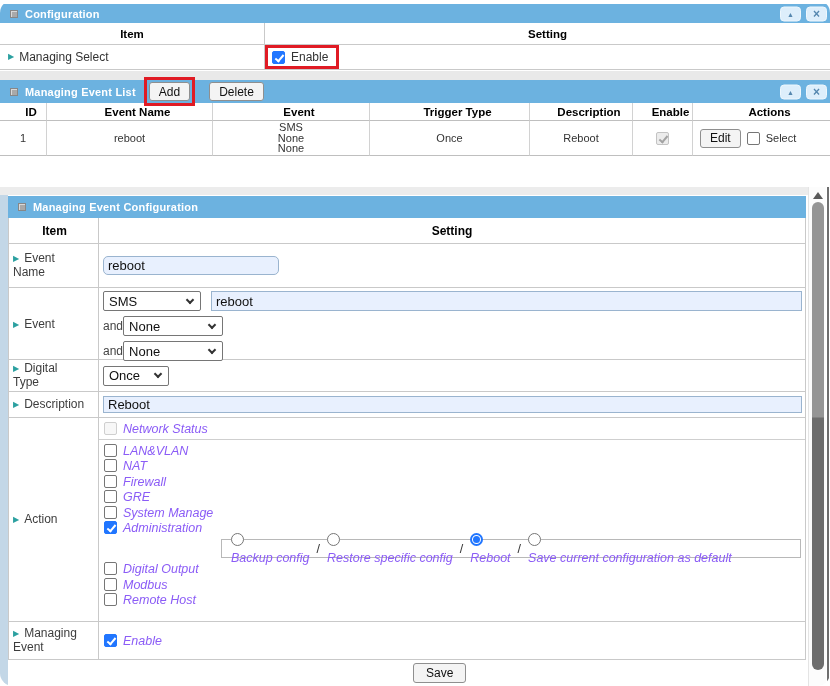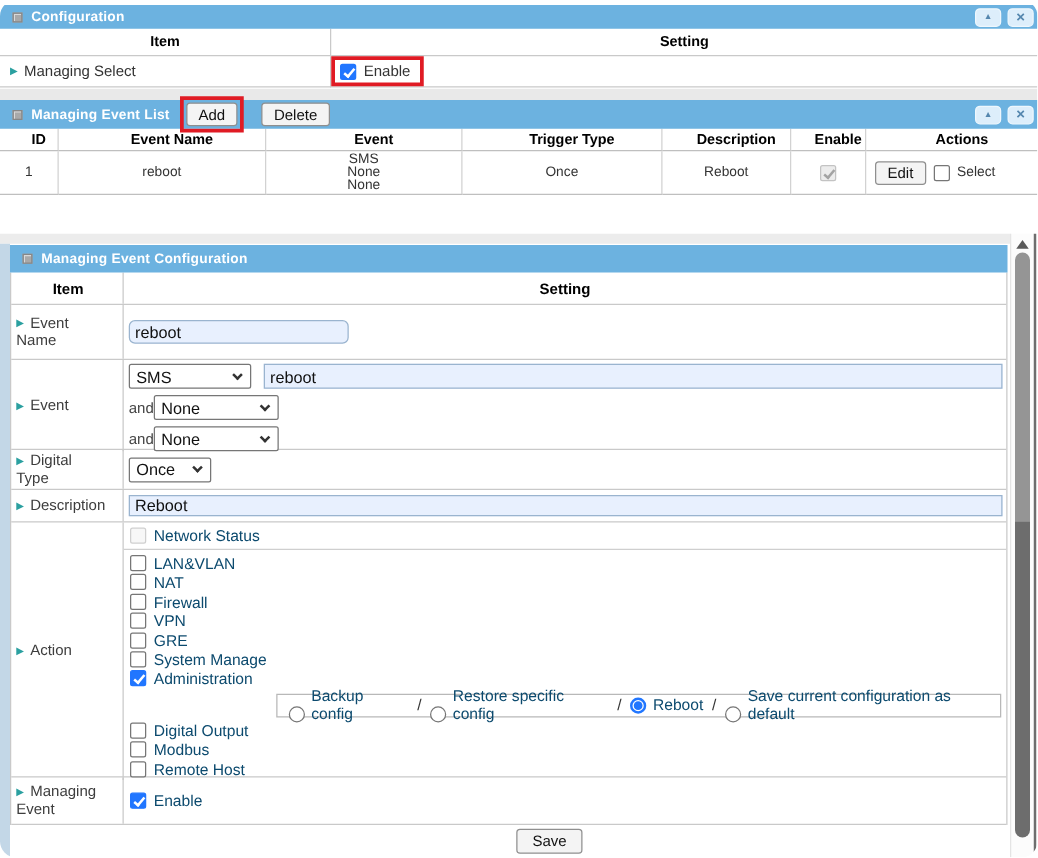--- a/index.html
+++ b/index.html
@@ -119,24 +119,24 @@
   .r-event .scell { padding:3px 0 0 4px; }
   .evline1 { display:flex; gap:10px; }
   .evline2 { display:flex; align-items:center; gap:0; margin-top:5px; }
   .andlbl { font-size:12px; color:#444; }
 
   .r-action .scell { padding:0; }
   .ns-row { height:22px; border-bottom:1px solid #cfcfcf; display:flex; align-items:center;
             gap:6px; padding-left:5px; }
   .cbrow { height:15.4px; display:flex; align-items:flex-start; gap:6px; padding-left:5px; }
   .cbrow.first { margin-top:4px; }
-  .cblbl, .ns-lbl, .rlbl { font-size:12.5px; color:#0c4a6e; }
+  .cblbl, .ns-lbl, .rlbl { font-size:12.5px; color:#8b5cf6;font-style:italic; }
   .radiorow { margin:3px 4px 0 122px; height:19px; border:1px solid #b8b8b8; display:flex;
               align-items:center; gap:7px; padding-left:9px; }
-  .radioitem { display:flex; align-items:flex-end; gap:5px; }
+  .radioitem { display:flex; align-items:flex-start; gap:5px;flex-direction:column; }
   .rsep { color:#333; font-size:12.5px; }
 
   .r-mgmt .scell { gap:6px; padding-left:5px; }
   .saverow { height:26px; position:relative; background:#fff; }
   .savebtn { position:absolute; left:405px; top:3px; height:20px; padding:0 12px; }
 </style>
 </head>
 <body>
 
 <div class="screen">
@@ -323,24 +323,20 @@
             <div class="cbrow">
               <span class="cb"></span>
               <span class="cblbl">NAT</span>
             </div>
             <div class="cbrow">
               <span class="cb"></span>
               <span class="cblbl">Firewall</span>
             </div>
             <div class="cbrow">
               <span class="cb"></span>
-              <span class="cblbl">VPN</span>
-            </div>
-            <div class="cbrow">
-              <span class="cb"></span>
               <span class="cblbl">GRE</span>
             </div>
             <div class="cbrow">
               <span class="cb"></span>
               <span class="cblbl">System Manage</span>
             </div>
             <div class="cbrow">
               <span class="cb checked"></span>
               <span class="cblbl">Administration</span>
             </div>

